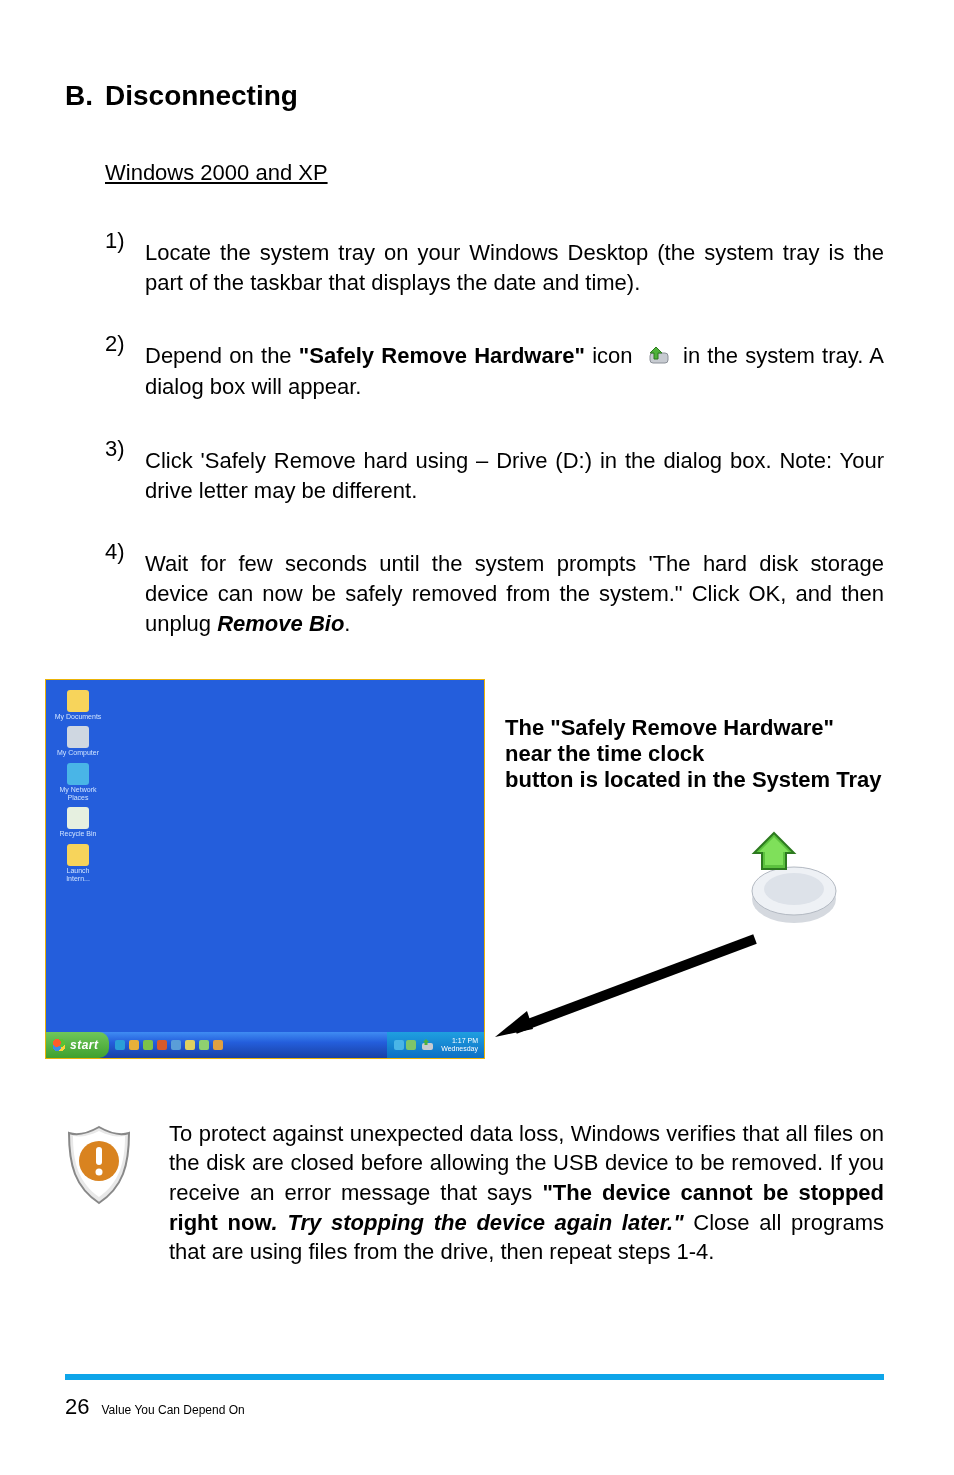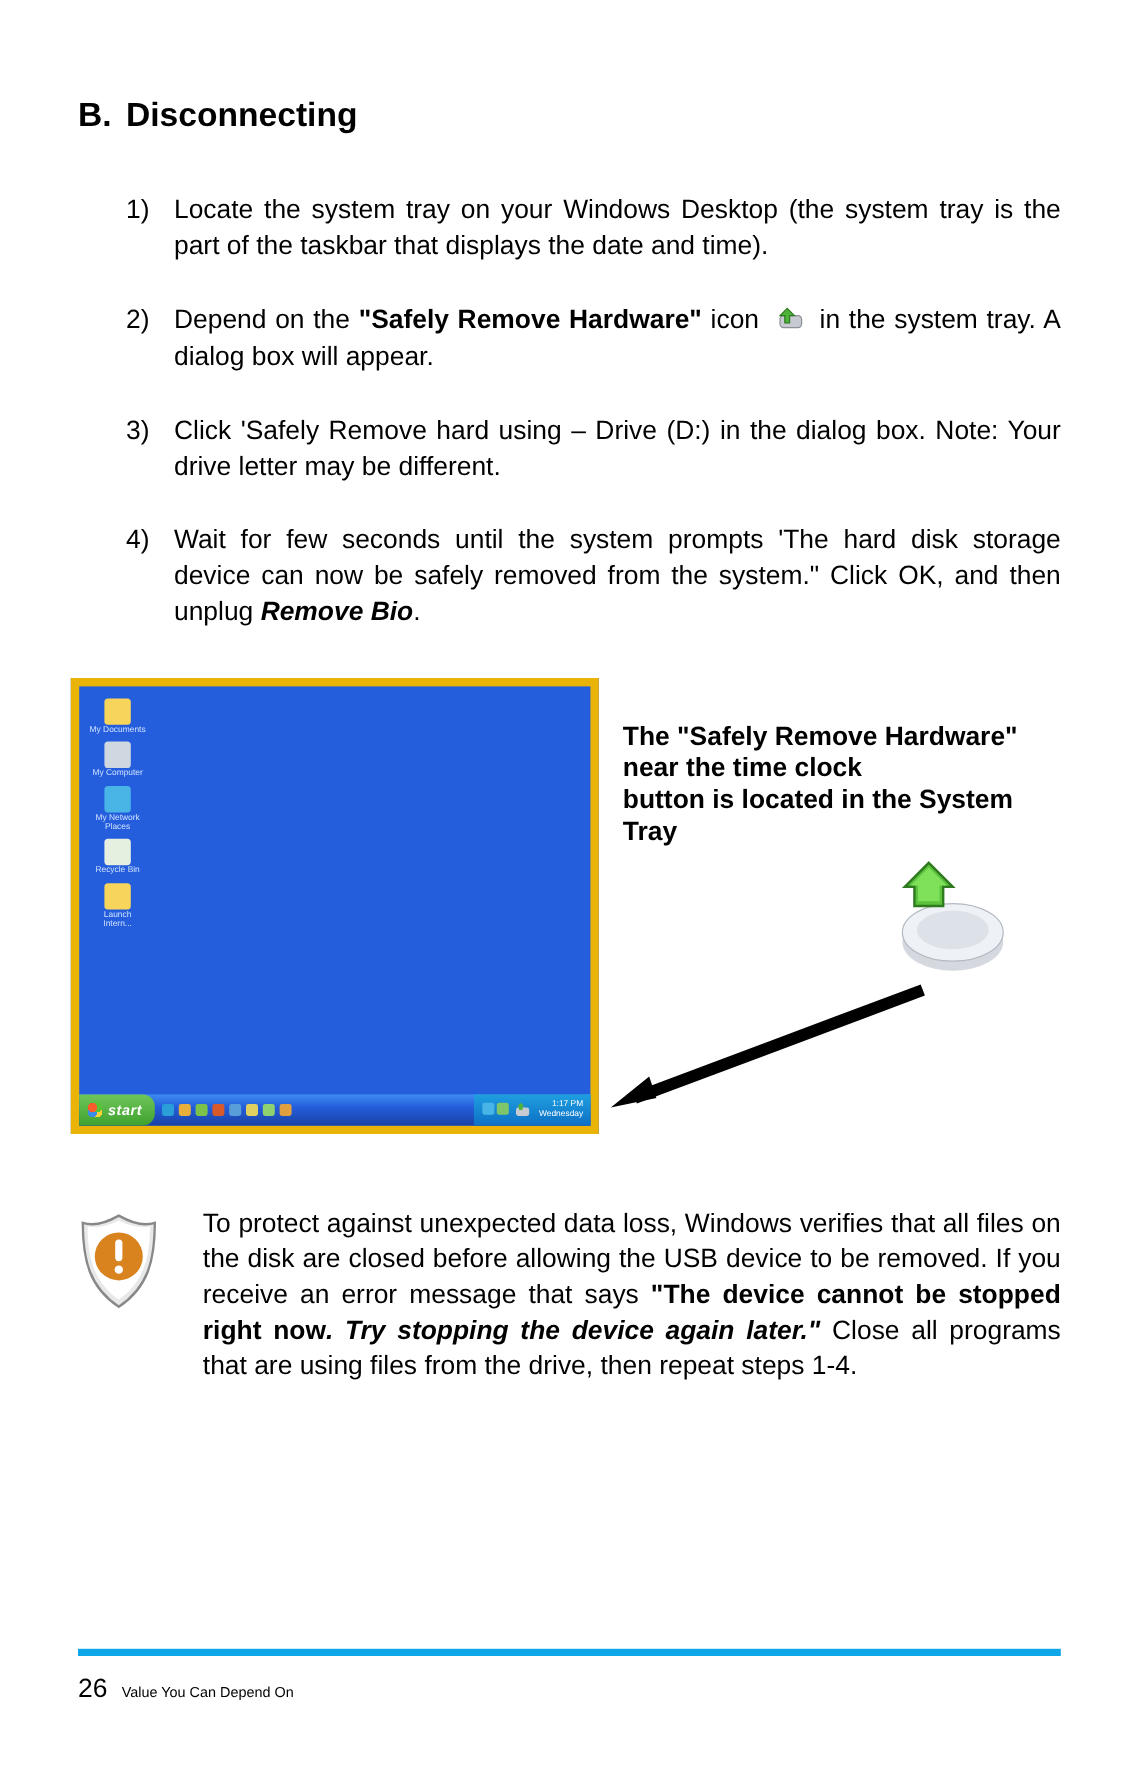--- a/index.html
+++ b/index.html
@@ -4,28 +4,28 @@
 <style>
   * { box-sizing: border-box; margin: 0; padding: 0; }
   html, body { width: 954px; height: 1475px; background: #fff; font-family: "Segoe UI", Tahoma, Verdana, sans-serif; color: #000; }
   .page { padding: 80px 70px 56px 65px; position: relative; height: 100%; }
   .section-heading { font-size: 28px; font-weight: bold; margin-bottom: 48px; }
   .section-letter { display: inline-block; width: 40px; }
   .subheading { font-size: 22px; text-decoration: underline; margin-left: 40px; margin-bottom: 40px; }
   .olist { margin-left: 40px; }
   .olist-item { display: flex; font-size: 22px; margin-bottom: 32px; line-height: 1.35; }
   .olist-num { width: 40px; flex-shrink: 0; }
-  .olist-body { flex: 1; text-align: justify; }
+  .olist-body { flex: 1; text-align: justify; margin-top: 12px; }
   .bold { font-weight: bold; }
   .bold-italic { font-weight: bold; font-style: italic; }
   .inline-icon { display: inline-block; vertical-align: middle; margin: 0 4px; }
 
   
   .figure-wrap { display: flex; margin: 40px 0 60px -20px; gap: 20px; }
-  .xp-desktop { width: 440px; height: 380px; background: #245edc; position: relative; border: 7px solid #eab308; margin-left: 14px; }
+  .xp-desktop { width: 440px; height: 380px; background: #245edc; position: relative; border: 1px solid #eab308; }
   .xp-icons { position: absolute; top: 10px; left: 8px; display: flex; flex-direction: column; gap: 6px; }
   .xp-icon { display: flex; flex-direction: column; align-items: center; width: 48px; }
   .xp-icon-img { width: 22px; height: 22px; border-radius: 3px; }
   .xp-icon-label { font-size: 7px; color: #cfe3ff; text-align: center; line-height: 1.1; margin-top: 1px; white-space: normal; }
   .xp-taskbar { position: absolute; bottom: 0; left: 0; right: 0; height: 26px; background: linear-gradient(#3f8cf3, #245edc 40%, #1941a5); display: flex; align-items: center; }
   .xp-start { height: 100%; padding: 0 10px 0 6px; background: linear-gradient(#6fc65a, #3fa12e); color: #fff; font-style: italic; font-weight: bold; font-size: 12px; display: flex; align-items: center; border-radius: 0 10px 10px 0; letter-spacing: 0.5px; }
   .xp-start::before { content: ""; width: 14px; height: 14px; margin-right: 4px; background:
      radial-gradient(circle at 35% 35%, #ff5c2b 0 30%, transparent 31%),
      radial-gradient(circle at 65% 35%, #5bc236 0 30%, transparent 31%),
      radial-gradient(circle at 35% 65%, #3b8de8 0 30%, transparent 31%),
@@ -53,20 +53,21 @@
 </style>
 </head>
 <body>
 
 <div class="page">
 
   <h2 class="section-heading">
     <span class="section-letter">B.</span><span>Disconnecting</span>
   </h2>
 
+  <div class="subheading">Windows 2000 and XP</div>
 
   <div class="olist">
 
     <div class="olist-item">
       <div class="olist-num">1)</div>
       <div class="olist-body">
         <span>Locate the system tray on your Windows Desktop (the system tray is the part of the taskbar that displays the date and time).</span>
       </div>
     </div>
 

